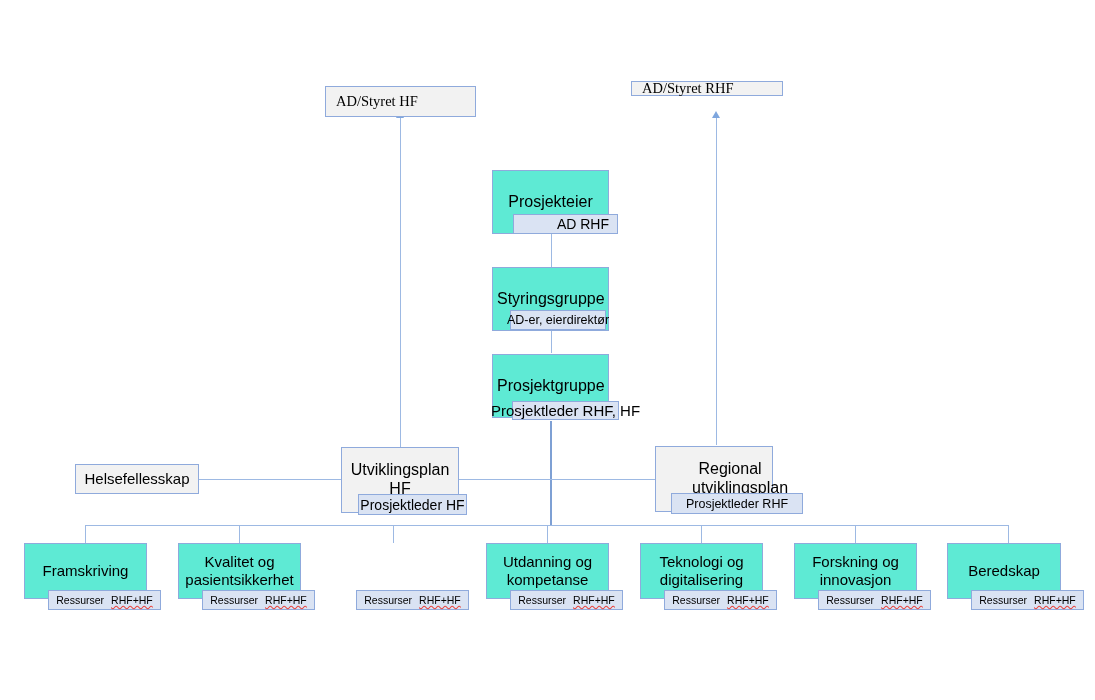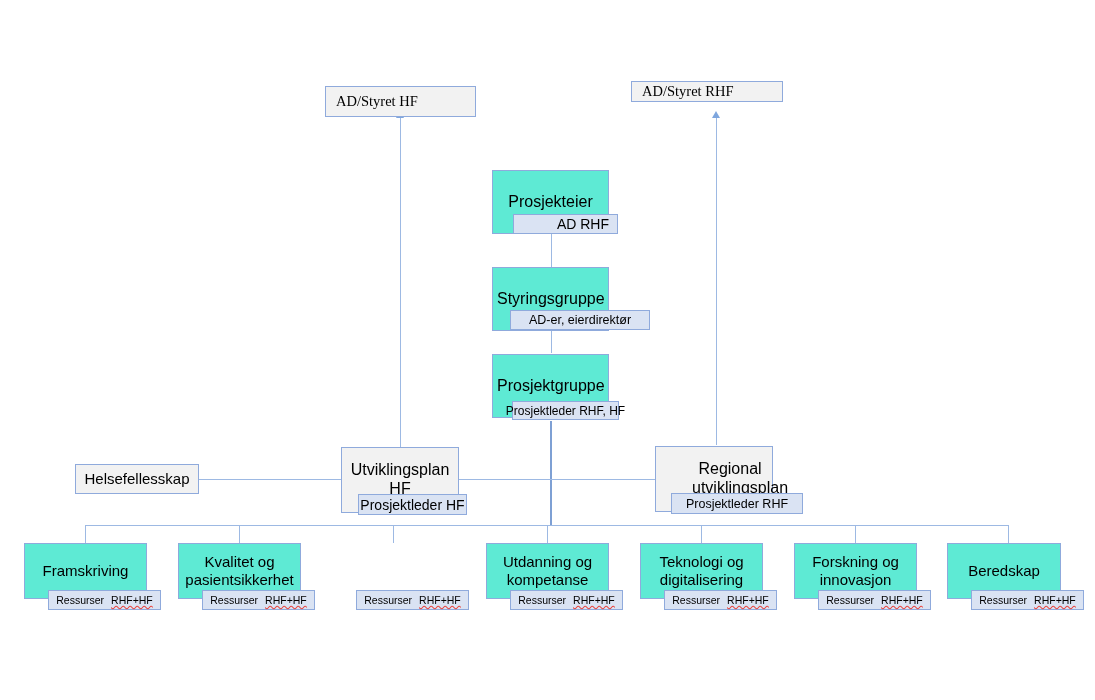--- a/index.html
+++ b/index.html
@@ -88,21 +88,21 @@
     -webkit-text-decoration: underline wavy #E8413A;
   }
 
   
   .fs-top   { font-size: 14.5px; }
   .fs-mid   { font-size: 16px; }
   .fs-big   { font-size: 16px; }
   .fs-leaf  { font-size: 15px; }
   .fs-chip-lg { font-size: 14px; }
   .fs-chip-md { font-size: 12.5px; }
-  .fs-chip-sm { font-size: 12px; }
+  .fs-chip-sm { font-size: 15px; }
   .fs-chip-xs { font-size: 10.5px; gap: 7px; }
 </style>
 </head>
 <body>
 
 <div id="canvas">
 
   <div class="conn v" style="left:400px; top:118px; height:330px;"></div>
   <div class="arrowhead" style="left:396px; top:111px;"></div>
 
@@ -126,35 +126,35 @@
   <div class="conn v" style="left:393px; top:525px; height:18px;"></div>
   <div class="conn v" style="left:547px; top:525px; height:18px;"></div>
   <div class="conn v" style="left:701px; top:525px; height:18px;"></div>
   <div class="conn v" style="left:855px; top:525px; height:18px;"></div>
   <div class="conn v" style="left:1008px;top:525px; height:18px;"></div>
 
   <div class="node gray leftalign fs-top" style="left:325px; top:86px; width:151px; height:31px;">
     <span class="title">AD/Styret HF</span>
   </div>
 
-  <div class="node gray leftalign fs-top" style="left:631px; top:81px; width:152px; height:21px;">
+  <div class="node gray leftalign fs-top" style="left:631px; top:81px; width:152px; height:15px;">
     <span class="title">AD/Styret RHF</span>
   </div>
 
   <div class="node fs-mid" style="left:492px; top:170px; width:117px; height:64px;">
     <span class="title">Prosjekteier</span>
   </div>
   <div class="chip right fs-chip-lg" style="left:513px; top:214px; width:105px; height:20px;">
     <span>AD RHF</span>
   </div>
 
   <div class="node fs-mid" style="left:492px; top:267px; width:117px; height:64px;">
     <span class="title">Styringsgruppe</span>
   </div>
-  <div class="chip fs-chip-md" style="left:510px; top:310px; width:140px; height:20px;">
+  <div class="chip fs-chip-md" style="left:510px; top:310px; width:96px; height:20px;">
     <span>AD-er, eierdirektør</span>
   </div>
 
   <div class="node fs-mid" style="left:492px; top:354px; width:117px; height:64px;">
     <span class="title">Prosjektgruppe</span>
   </div>
   <div class="chip fs-chip-sm" style="left:512px; top:401px; width:107px; height:19px;">
     <span>Prosjektleder RHF, HF</span>
   </div>
 

